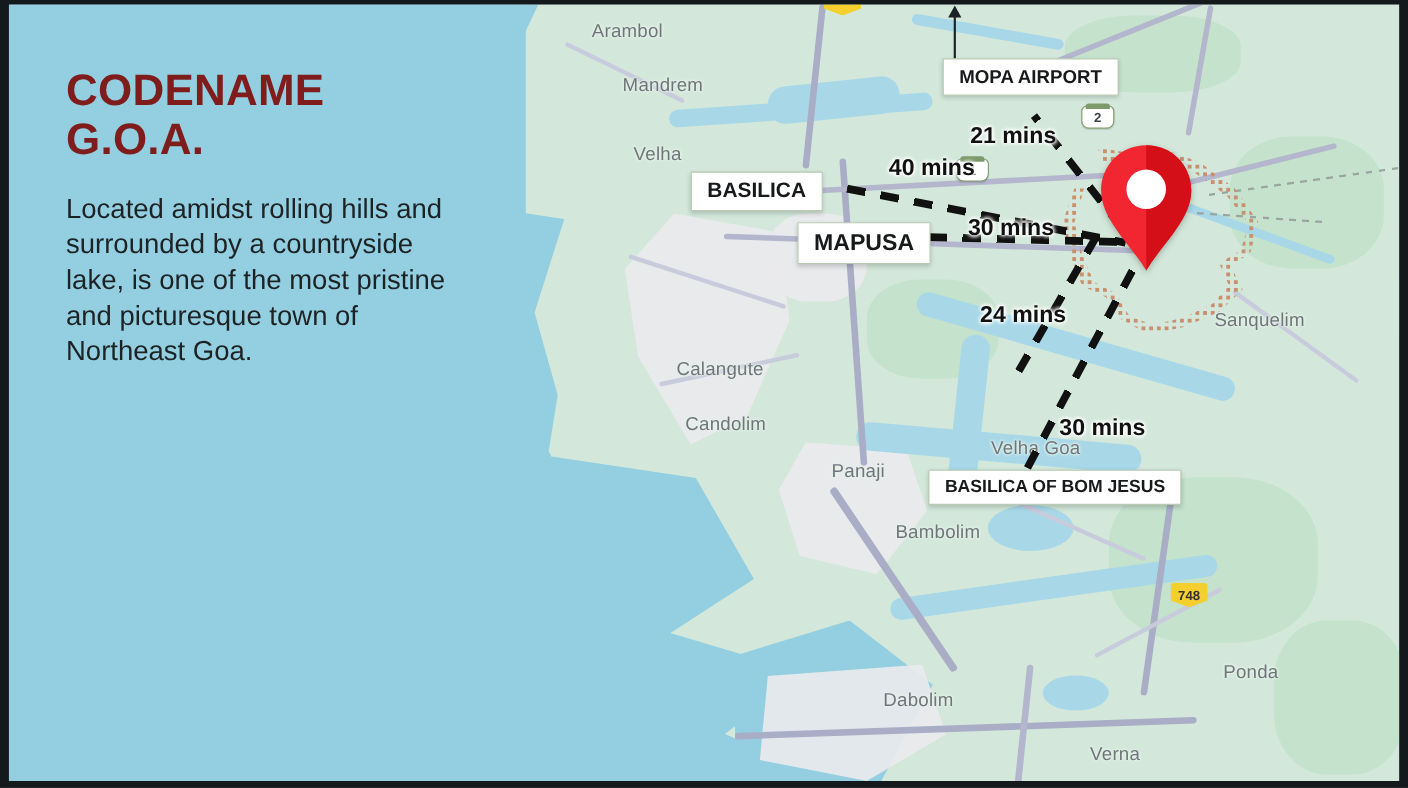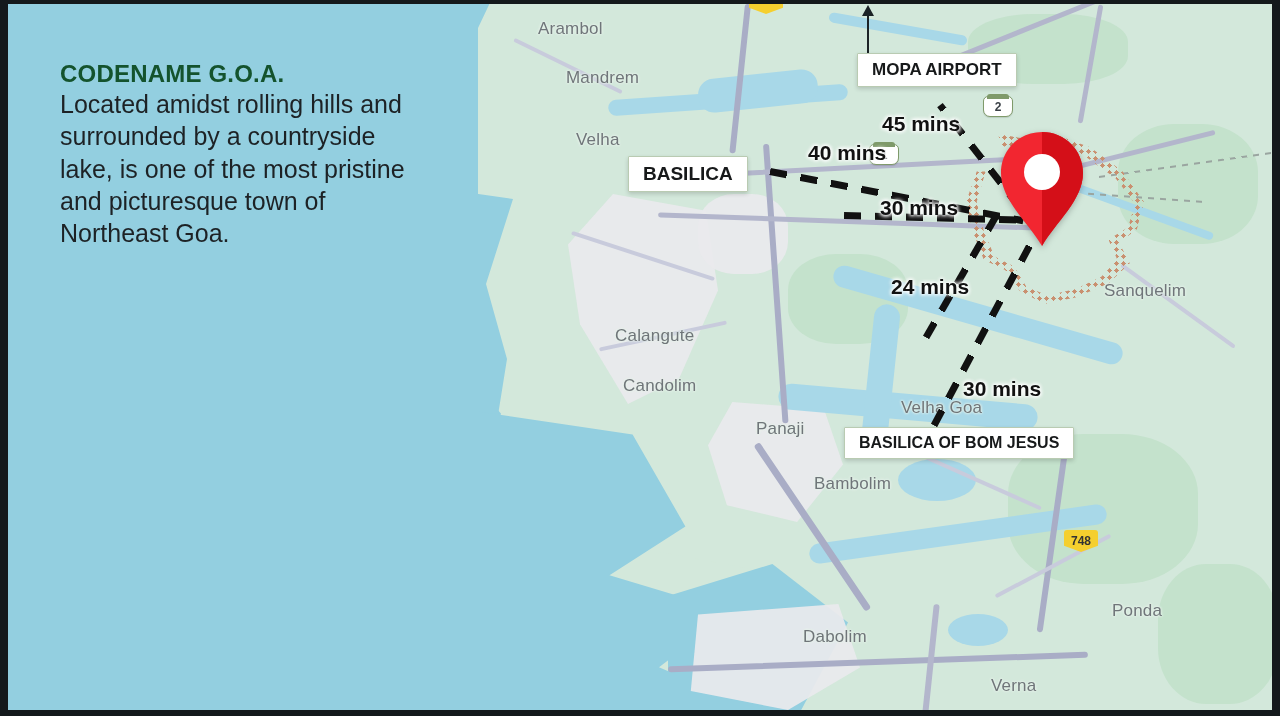--- a/index.html
+++ b/index.html
@@ -107,22 +107,22 @@
   .pin{ position:absolute; width:88px; height:118px; }
   .pin svg{ display:block; width:100%; height:100%; filter:drop-shadow(0 2px 3px rgba(0,0,0,.25)); }
 
   
   .info-panel{
     position:absolute; left:8px; top:4px; width:470px; height:706px;
     background:#93cfe0;
     padding:56px 52px 0 52px;
   }
   .info-title{
-    font-size:24px; font-weight:800; color:#14532d; letter-spacing:.2px;
-    font-family:"Liberation Sans", sans-serif;
+    font-size:40px; font-weight:800; color:#7f1d1d; letter-spacing:.2px;
+    margin-bottom:24px; font-family:"Liberation Sans", sans-serif;
   }
   .info-body{
     font-size:25px; line-height:1.29; color:#1d2225; font-weight:400;
     font-family:"Liberation Sans", sans-serif;
   }
 
   
   .frame-left{ position:absolute; left:0; top:0; width:8px; height:716px; background:#14191c; }
   .frame-right{ position:absolute; right:0; top:0; width:8px; height:716px; background:#14191c; }
   .frame-top{ position:absolute; left:0; top:0; width:1280px; height:4px; background:#14191c; }
@@ -243,25 +243,28 @@
         <circle cx="44" cy="42" r="18" fill="#ffffff"></circle>
       </svg>
     </div>
 
     <div class="pill" style="left:849px;top:49px;font-size:17px;">
       <span>MOPA AIRPORT</span>
     </div>
     <div class="pill" style="left:620px;top:152px;font-size:19px;">
       <span>BASILICA</span>
     </div>
+    <div class="pill" style="left:717px;top:198px;font-size:21px;">
+      <span>MAPUSA</span>
+    </div>
     <div class="pill" style="left:836px;top:423px;font-size:16px;">
       <span>BASILICA OF BOM JESUS</span>
     </div>
 
-    <div class="timelabel" style="left:874px;top:108px;font-size:21px;">45 mins</div>
+    <div class="timelabel" style="left:874px;top:108px;font-size:21px;">21 mins</div>
     <div class="timelabel" style="left:800px;top:137px;font-size:21px;">40 mins</div>
     <div class="timelabel" style="left:872px;top:192px;font-size:21px;">30 mins</div>
     <div class="timelabel" style="left:883px;top:271px;font-size:21px;">24 mins</div>
     <div class="timelabel" style="left:955px;top:373px;font-size:21px;">30 mins</div>
 
   </div>
 
   <div class="info-panel">
     <div class="info-title">CODENAME G.O.A.</div>
     <div class="info-body">Located amidst rolling hills and surrounded by a countryside lake, is one of the most pristine and picturesque town of Northeast Goa.</div>

